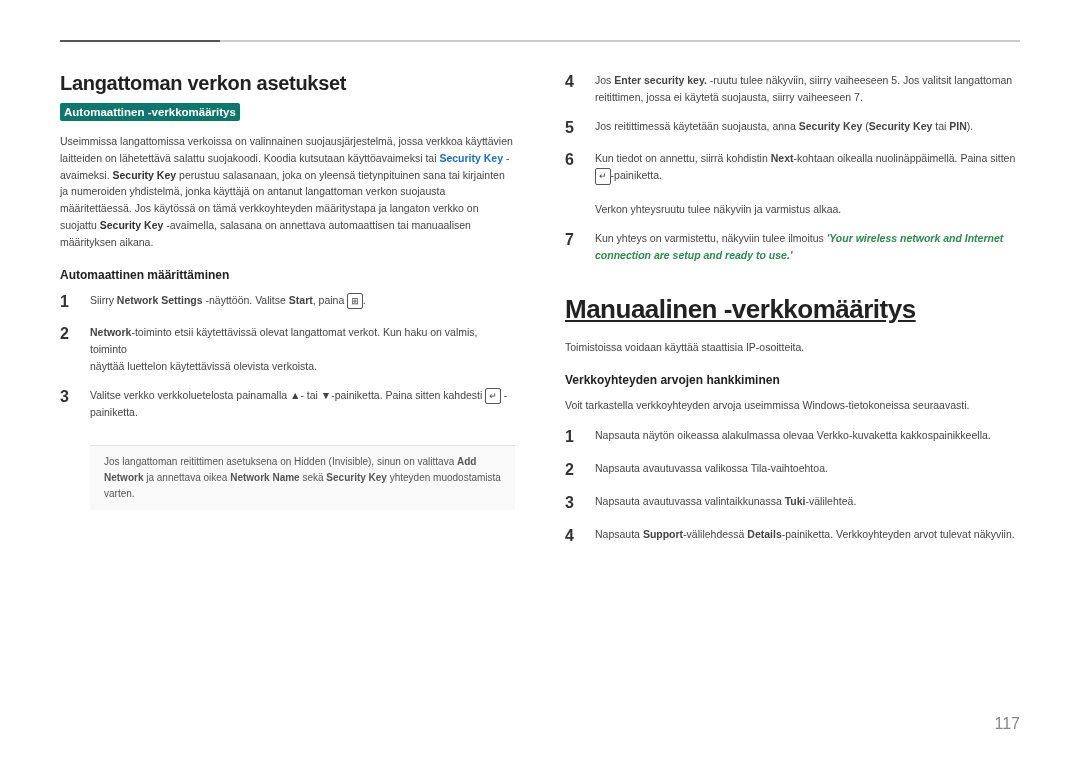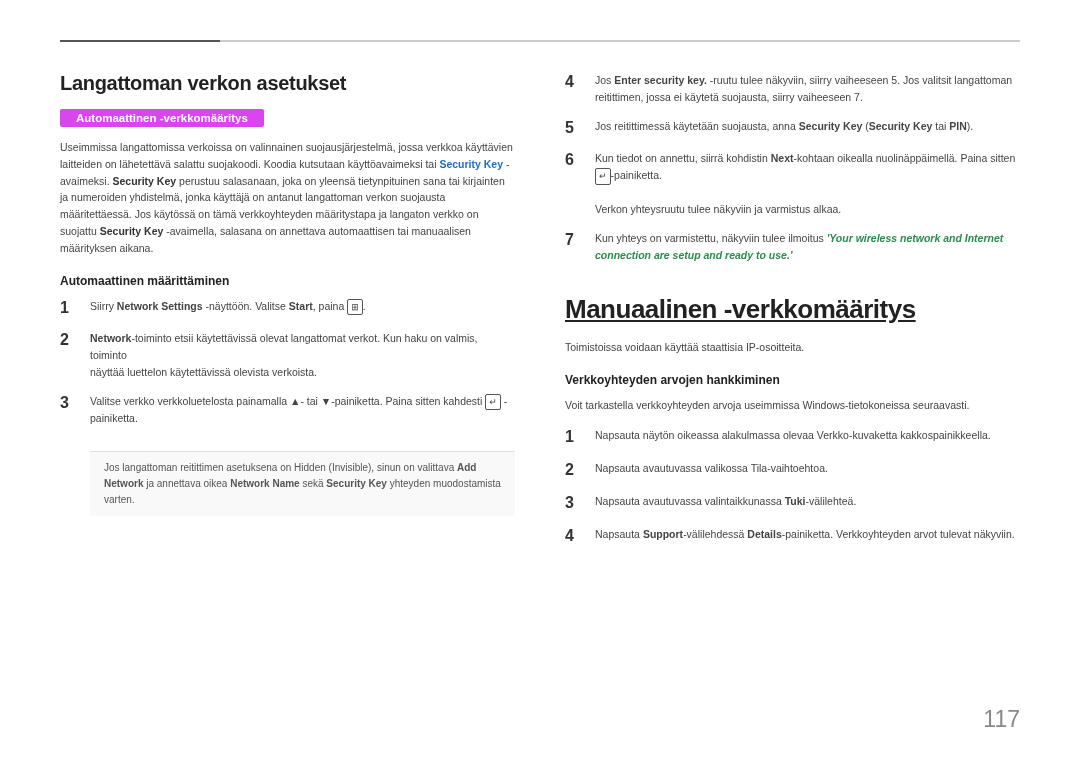--- a/index.html
+++ b/index.html
@@ -45,30 +45,30 @@
       max-width: 460px;
     }
     .right-column {
       flex: 1;
       max-width: 460px;
     }
     .section-title {
       font-size: 20px;
       font-weight: bold;
       color: #222;
-      margin-bottom: 14px;
+      margin-bottom: 8px;
       letter-spacing: -0.3px;
     }
     .highlight-badge {
       display: inline-block;
-      background: #d946ef;
+      background: #0f766e;
       color: #fff;
       font-size: 11.5px;
       font-weight: bold;
-      padding: 3px 16px;
+      padding: 3px 4px;
       border-radius: 2px;
       margin-bottom: 12px;
     }
     .body-text {
       font-size: 10.5px;
       line-height: 1.6;
       color: #444;
       margin-bottom: 14px;
     }
     .body-text .bold-text {
@@ -142,21 +142,21 @@
       color: #222;
       margin-bottom: 14px;
       margin-top: 30px;
       letter-spacing: -0.5px;
       text-decoration: underline;
     }
     .page-number {
       position: absolute;
       bottom: 30px;
       right: 60px;
-      font-size: 23px;
+      font-size: 16px;
       color: #888;
       font-weight: normal;
     }
     .icon-symbol {
       display: inline-block;
       border: 1px solid #555;
       padding: 0 3px;
       font-size: 9px;
       vertical-align: middle;
       border-radius: 2px;

